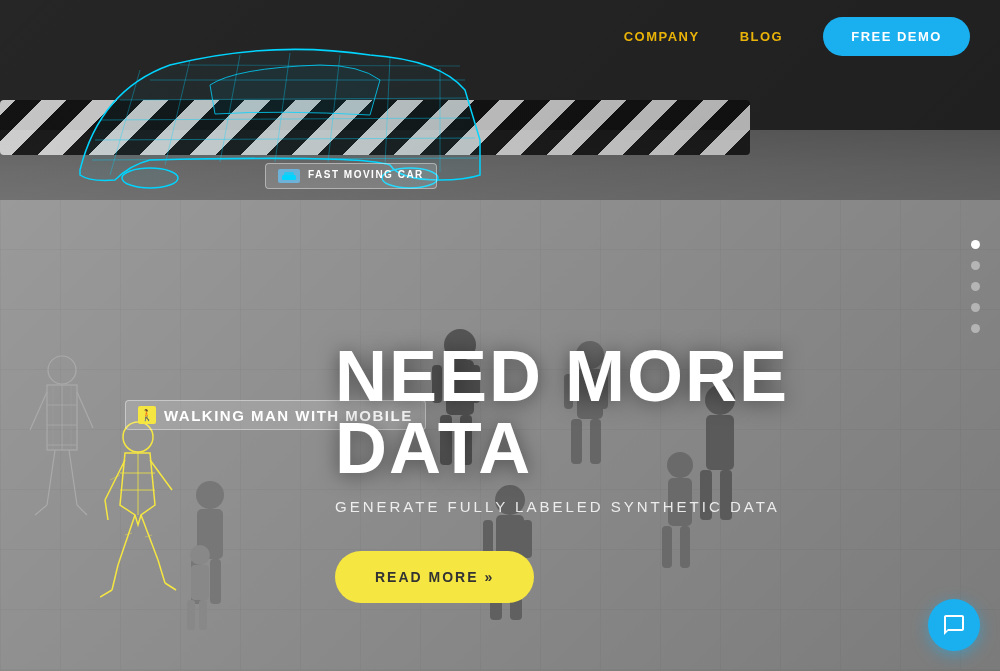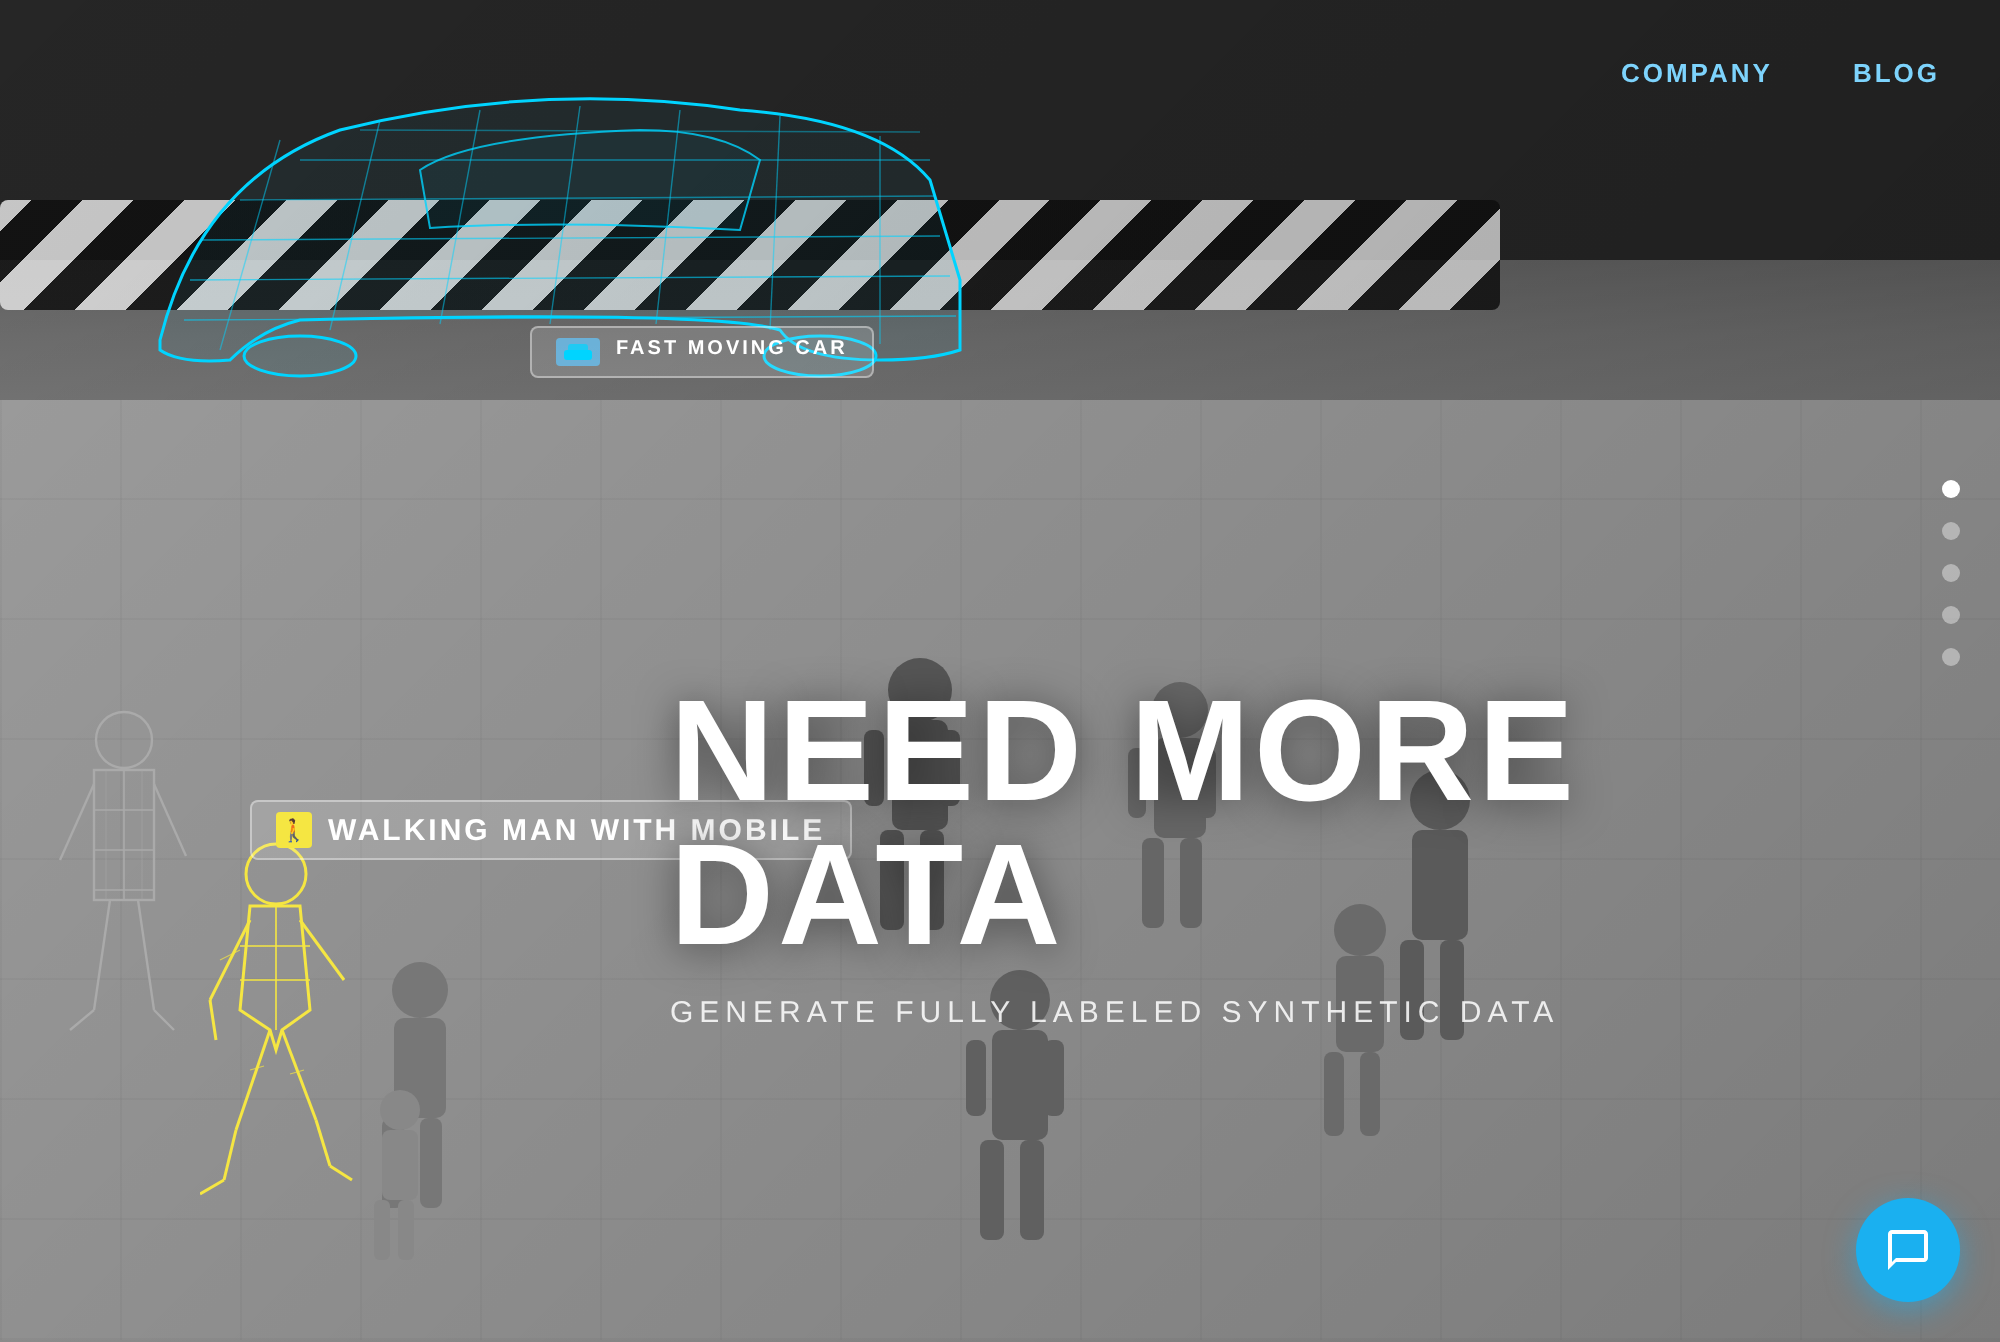--- a/index.html
+++ b/index.html
@@ -88,21 +88,21 @@
       height: 72px;
       display: flex;
       align-items: center;
       justify-content: flex-end;
       padding: 0 30px;
       z-index: 100;
       gap: 40px;
     }
 
     .nav-link {
-      color: #7dd3fc;
+      color: #eab308;
       text-decoration: none;
       font-size: 13px;
       font-weight: 600;
       letter-spacing: 1.5px;
       text-transform: uppercase;
     }
 
     .nav-btn-demo {
       background: #1ab0f0;
       color: #fff;
@@ -471,25 +471,27 @@
 <div class="walk-label">
   <div class="walk-label-icon">
     <span style="font-size:11px;">🚶</span>
   </div>
   <span class="walk-label-text">WALKING MAN WITH MOBILE</span>
 </div>
 
 <div class="hero-text">
   <h1 class="hero-headline">NEED MORE DATA</h1>
   <p class="hero-subtitle">GENERATE FULLY LABELED SYNTHETIC DATA</p>
+  <button class="hero-btn">READ MORE »</button>
 </div>
 
 <nav class="navbar">
   <a href="#" class="nav-link">COMPANY</a>
   <a href="#" class="nav-link">BLOG</a>
+  <button class="nav-btn-demo">FREE DEMO</button>
 </nav>
 
 <div class="dot-nav">
   <div class="dot active"></div>
   <div class="dot"></div>
   <div class="dot"></div>
   <div class="dot"></div>
   <div class="dot"></div>
 </div>
 

